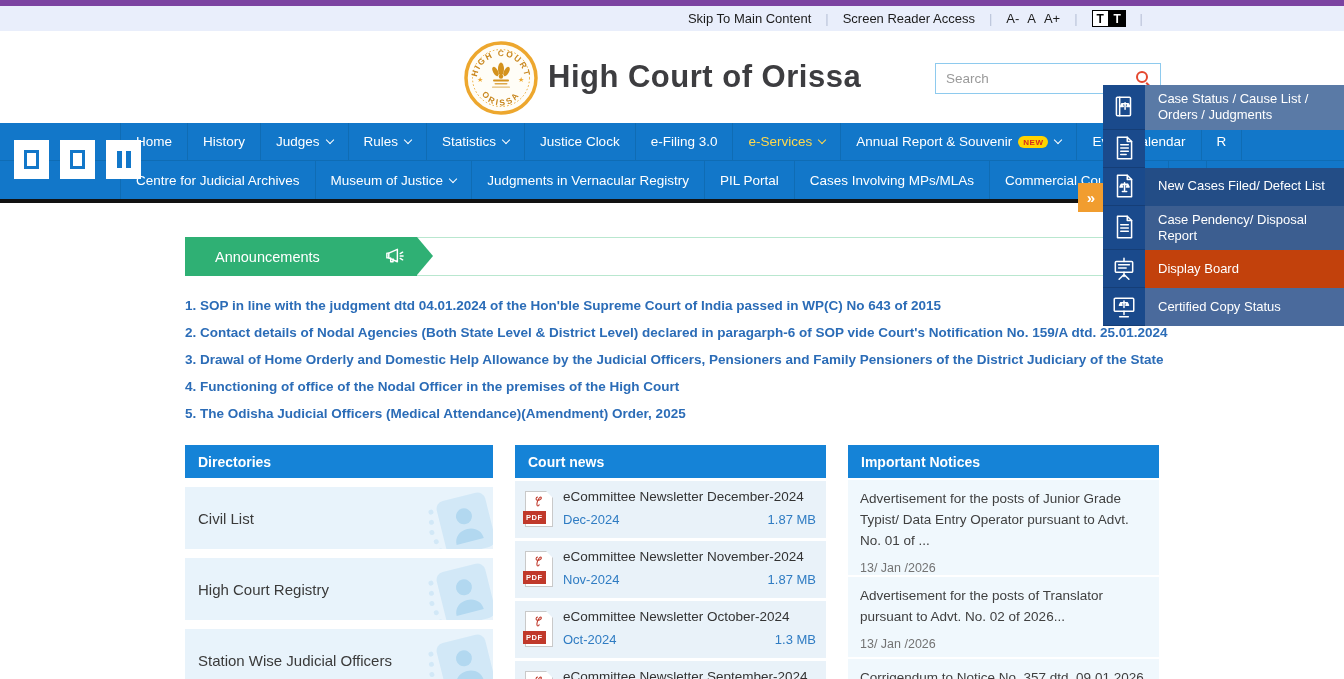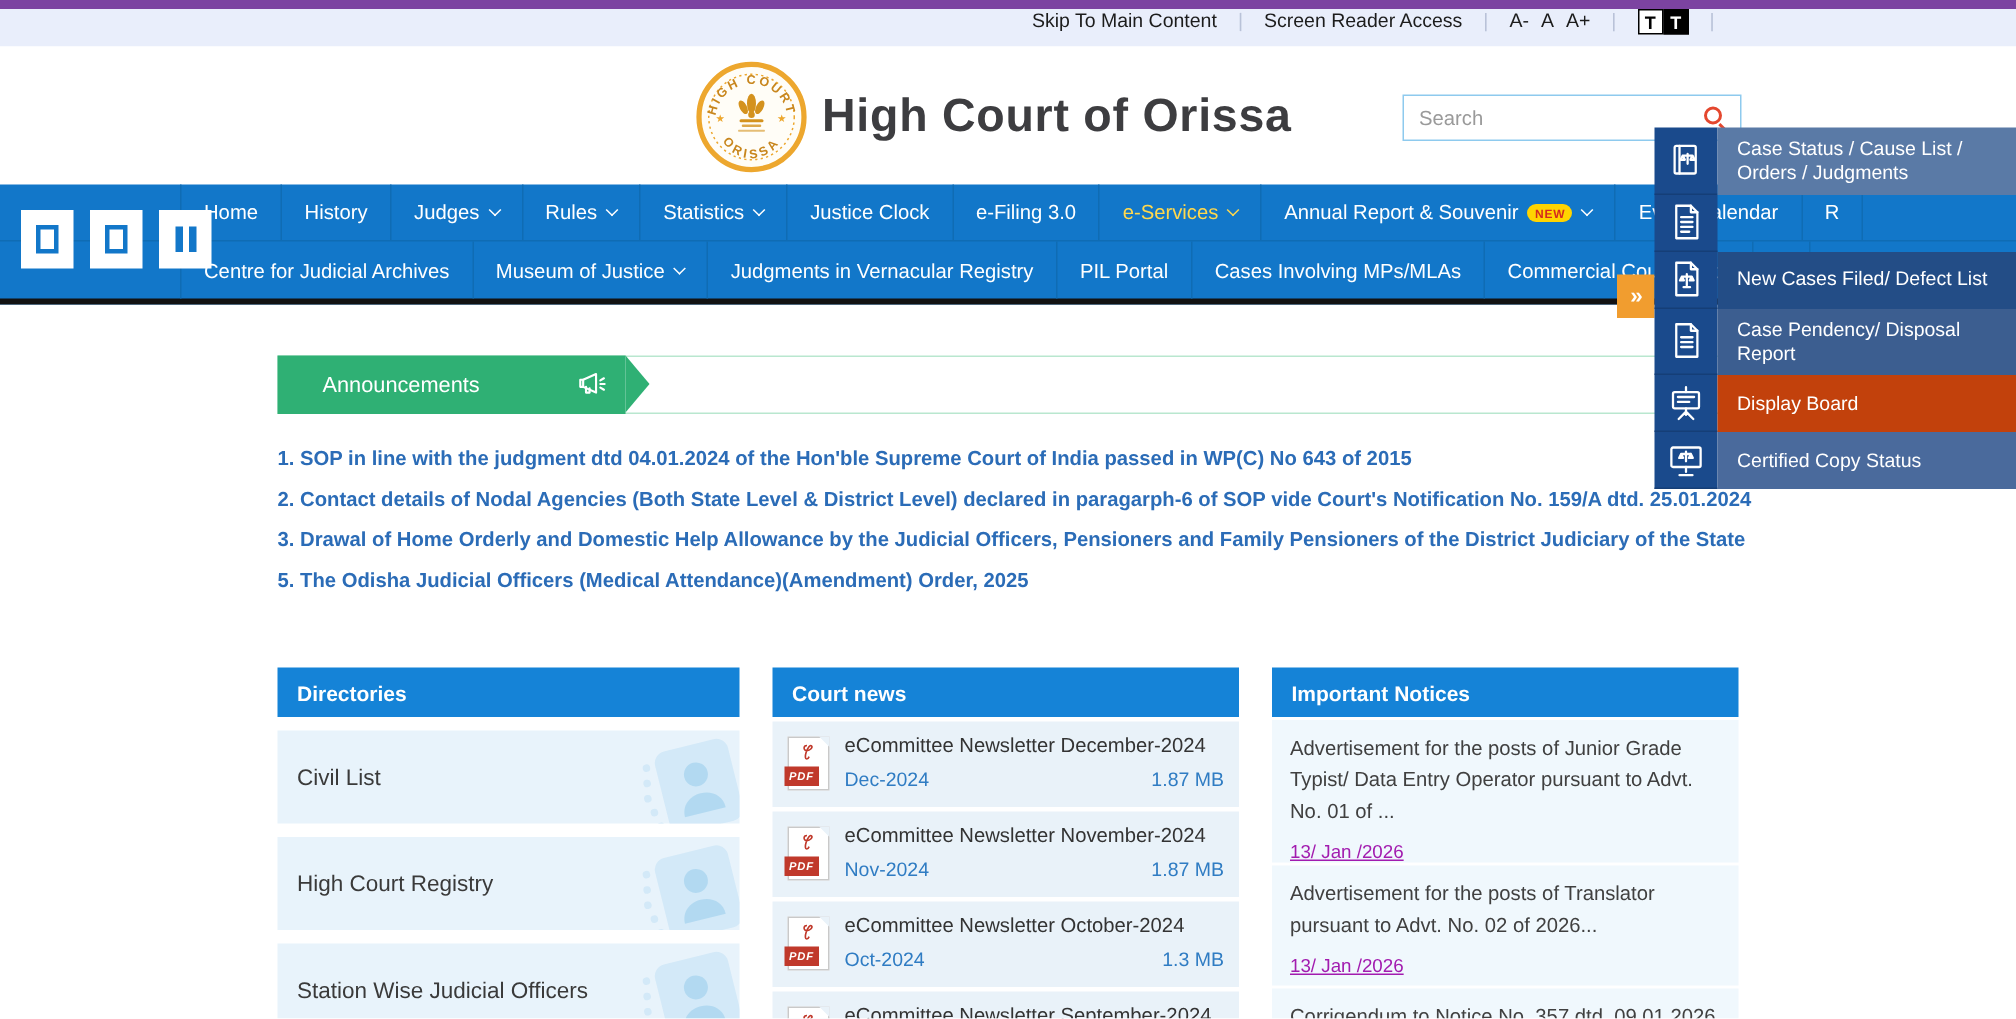--- a/index.html
+++ b/index.html
@@ -3,21 +3,21 @@
 <meta charset="utf-8">
 <style>
   * { margin:0; padding:0; box-sizing:border-box; }
   html,body { background:#fff; }
   body { font-family:"Liberation Sans", sans-serif; }
   #page { position:relative; width:1344px; height:679px; overflow:hidden; background:#fff; }
 
   
   .purple-strip { position:absolute; left:0; top:0; width:1344px; height:6px; background:#7c43a1; }
   .util-bar { position:absolute; left:0; top:6px; width:1344px; height:25px; background:#e9eefb;
-              display:flex; align-items:flex-start; justify-content:flex-end; padding-right:197px;
+              display:flex; align-items:center; justify-content:flex-end; padding-right:197px;
               font-size:13px; color:#1c1c1c; }
   .util-bar .u-item { margin:0 10px; cursor:pointer; white-space:nowrap; }
   .util-sep { color:#b9c2d8; margin:0 4px; }
   .font-sizers { display:flex; gap:8px; margin:0 10px; }
   .tt-wrap { display:flex; margin:0 10px; }
   .tt { width:17px; height:17px; display:flex; align-items:center; justify-content:center;
         font-size:12px; font-weight:bold; cursor:pointer; }
   .tt-light { background:#fff; color:#000; border:1px solid #000; }
   .tt-dark  { background:#000; color:#fff; border:1px solid #000; }
 
@@ -105,28 +105,28 @@
   .dir-label { font-size:15px; color:#3a3a3a; }
   .dir-mark { position:absolute; right:-8px; top:8px; opacity:.85; }
 
   .news-item { position:relative; height:57px; margin-top:3px; background:#e9f2f9; padding:8px 10px 0 48px; cursor:pointer; }
   .news-item:first-of-type { margin-top:2px; }
   .pdf-icon { position:absolute; left:10px; top:10px; width:28px; height:36px; background:#fff;
               border:1px solid #c9c9c9; }
   .pdf-icon .fold { position:absolute; right:-1px; top:-1px; width:0; height:0;
                     border-left:7px solid transparent; border-top:7px solid #e9f2f9; }
   .pdf-icon .band { position:absolute; left:-3px; bottom:2px; background:#c0392b; color:#fff;
-                    font-size:7.5px; font-weight:bold; padding:2px 3px; letter-spacing:.5px;font-style:italic; }
+                    font-size:7.5px; font-weight:bold; padding:2px 3px; letter-spacing:.5px; }
   .pdf-icon svg { position:absolute; left:5px; top:3px; }
   .news-title { font-size:13.5px; color:#333; white-space:nowrap; overflow:hidden; }
   .news-meta { display:flex; justify-content:space-between; margin-top:8px; font-size:13px; color:#2f7cc3; }
 
   .notice-item { min-height:80px; margin-top:2px; background:#f0f8fd; padding:9px 12px 0 12px; cursor:pointer; }
   .notice-text { font-size:13.5px; color:#404040; line-height:1.55; }
-  .notice-date { margin-top:9px; font-size:12.5px; color:#a21caf;text-decoration:underline; }
+  .notice-date { margin-top:9px; font-size:12.5px; color:#737373; }
 
   .logo svg text { font-family:"Liberation Sans", sans-serif; }
 </style>
 </head>
 <body>
 
 <div id="page">
 
   <div class="purple-strip"></div>
 
@@ -343,20 +343,21 @@
               <path d="M7 12v4h2.5v-3"></path>
             <path d="M17 7.5l2.5-1.5M17 10h3M17 12.5l2.5 1.5"></path>
           </svg>
         </span>
       </div>
     </div>
     <div class="ann-list">
       <span class="ann-item"><span>1.</span> <span>SOP in line with the judgment dtd 04.01.2024 of the Hon'ble Supreme Court of India passed in WP(C) No 643 of 2015</span></span>
       <span class="ann-item"><span>2.</span> <span>Contact details of Nodal Agencies (Both State Level &amp; District Level) declared in paragarph-6 of SOP vide Court's Notification No. 159/A dtd. 25.01.2024</span></span>
       <span class="ann-item"><span>3.</span> <span>Drawal of Home Orderly and Domestic Help Allowance by the Judicial Officers, Pensioners and Family Pensioners of the District Judiciary of the State</span></span>
+      <span class="ann-item"><span>4.</span> <span>Functioning of office of the Nodal Officer in the premises of the High Court</span></span>
       <span class="ann-item"><span>5.</span> <span>The Odisha Judicial Officers (Medical Attendance)(Amendment) Order, 2025</span></span>
     </div>
   </div>
 
   <div class="col-section" id="directories">
     <div class="sec-head">
         <span>Directories</span>
       </div>
     <div class="dir-card">
       <span class="dir-label">Civil List</span>

